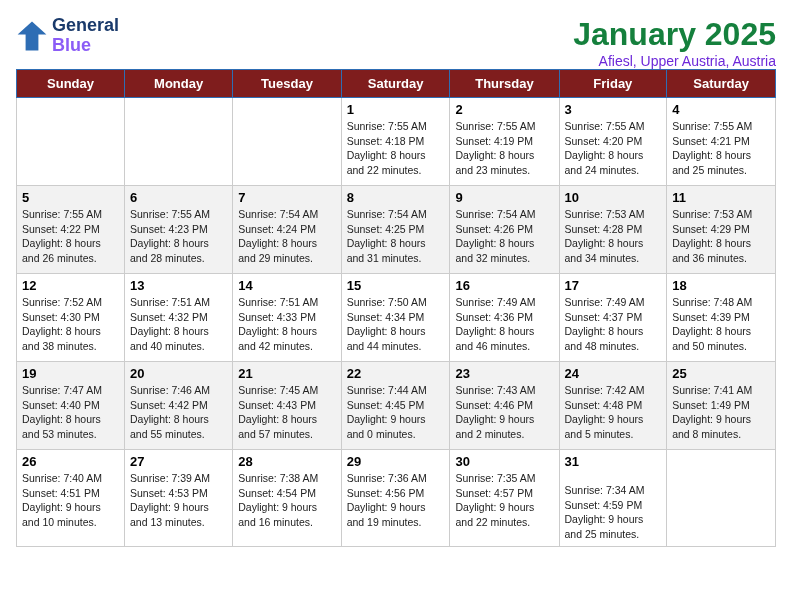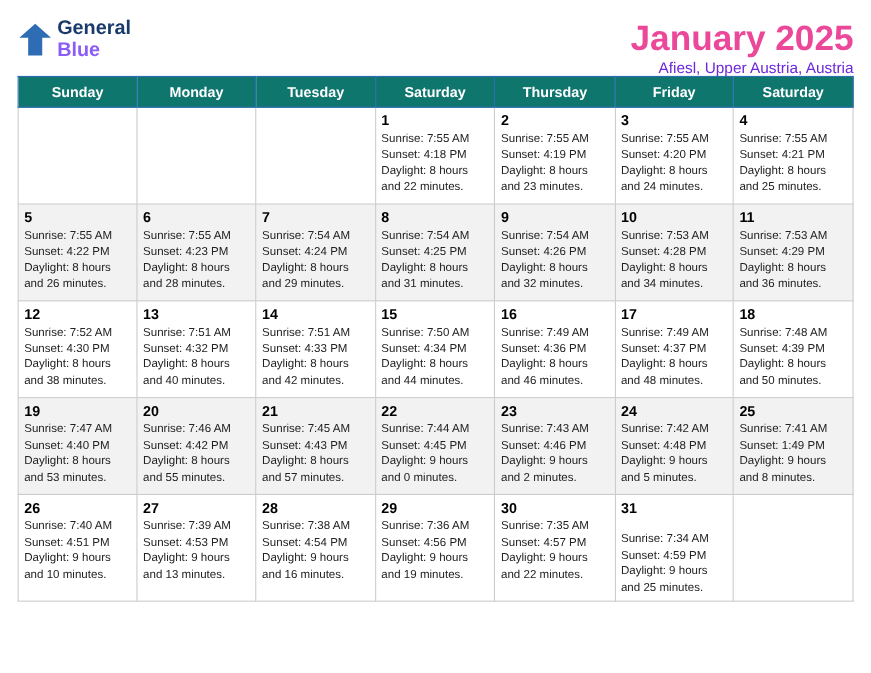--- a/index.html
+++ b/index.html
@@ -23,33 +23,33 @@
     .logo-icon {
       width: 32px;
       height: 32px;
     }
     .title-block {
       text-align: right;
     }
     .title-block h1 {
       font-size: 32px;
       font-weight: bold;
-      color: #ec4899;
+      color: #15803d;
     }
     .title-block p {
       font-size: 14px;
       color: #6d28d9;
     }
     table {
       width: 100%;
       border-collapse: collapse;
       font-size: 11px;
     }
     thead tr {
-      background-color: #0f766e;
+      background-color: #7f1d1d;
       color: #fff;
     }
     thead th {
       padding: 6px 4px;
       text-align: center;
       font-size: 13px;
       font-weight: bold;
       border: 1px solid #2e6db4;
     }
     tbody tr {

